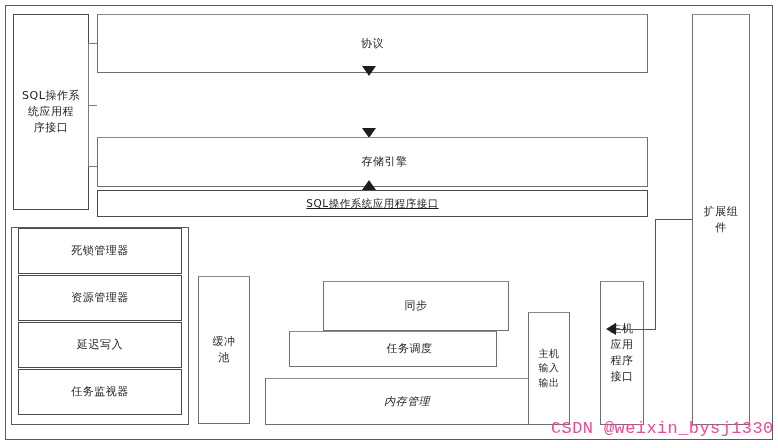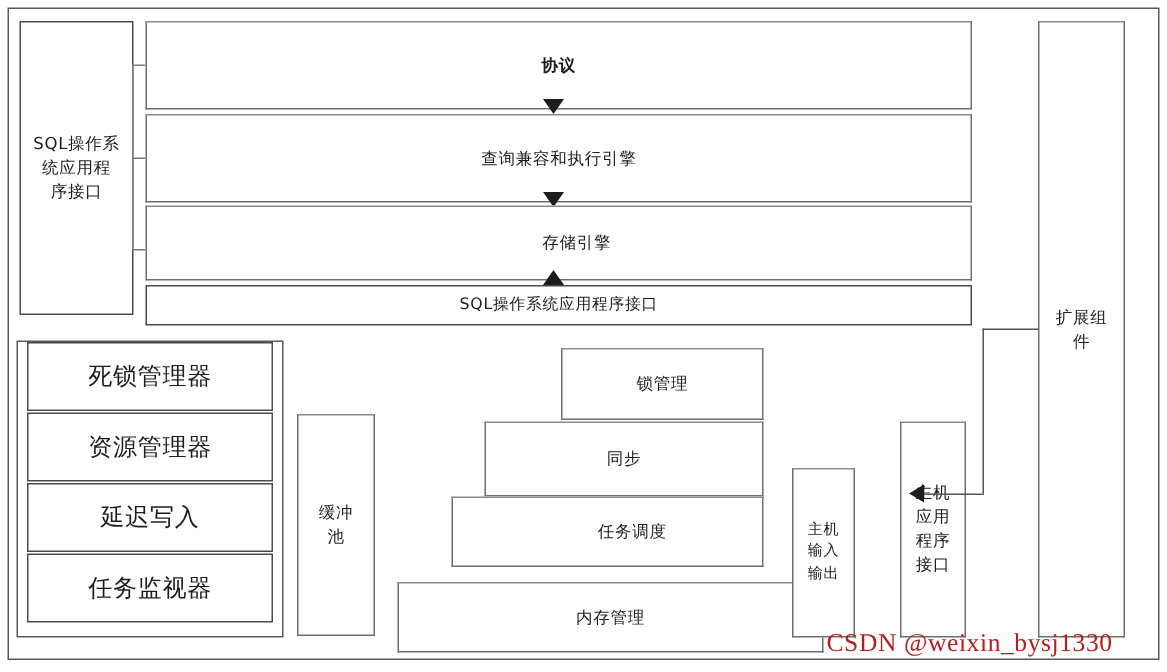--- a/index.html
+++ b/index.html
@@ -34,24 +34,24 @@
   #outer-frame{
     position:absolute;left:5px;top:5px;width:768px;height:435px;
     box-sizing:border-box;border:1px solid #5a5a5a;background:transparent;
   }
 
   
   #sql-api{left:13px;top:14px;width:76px;height:196px;}
 
   
   .layer{left:97px;width:551px;}
-  #layer-protocol{top:14px;height:59px;font-weight:bold;}
+  #layer-protocol{top:14px;height:59px;}
   #layer-query{top:76px;height:59px;}
   #layer-storage{top:137px;height:50px;padding-left:24px;}
-  #layer-sqlapi{top:190px;height:27px;font-size:10.5px;}
+  #layer-sqlapi{top:190px;height:27px;font-size:10.5px;text-decoration:underline;}
 
   
   .stub{position:absolute;background:#7a7a7a;}
   .stub.h{height:1px;width:9px;left:88px;}
   .stub.v{width:1px;left:88px;}
 
   
   .arrow-down,.arrow-up{
     position:absolute;left:362px;width:0;height:0;
     border-left:7px solid transparent;border-right:7px solid transparent;
@@ -60,34 +60,34 @@
   .arrow-up{border-bottom:10px solid #1d1d1d;}
   #arrow-1{top:66px;}
   #arrow-2{top:128px;}
   #arrow-3{top:180px;}
 
   
   #left-group{
     position:absolute;left:11px;top:227px;width:178px;height:198px;
     box-sizing:border-box;border:1px solid #5a5a5a;background:transparent;
   }
-  .mgr{left:18px;width:164px;height:46px;font-size:16px;}
+  .mgr{left:18px;width:164px;height:46px;font-size:11px;}
   #mgr-deadlock{top:228px;}
   #mgr-resource{top:275px;}
   #mgr-delaywrite{top:322px;}
   #mgr-taskmonitor{top:369px;}
 
   
   #buffer-pool{left:198px;top:276px;width:52px;height:148px;font-size:11px;}
 
   
   #step-lock{left:374px;top:232px;width:135px;height:48px;}
   #step-sync{left:323px;top:281px;width:186px;height:50px;}
-  #step-sched{left:301px;top:331px;width:208px;height:47px;padding-left:33px;}
-  #step-mem{left:265px;top:388px;width:284px;height:47px;}
+  #step-sched{left:289px;top:331px;width:208px;height:36px;padding-left:33px;}
+  #step-mem{left:265px;top:378px;width:284px;height:47px;font-style:italic;}
 
   
   #host-io{left:528px;top:312px;width:42px;height:113px;font-size:10px;}
 
   
   #host-api{left:600px;top:281px;width:44px;height:144px;font-size:11px;}
 
   
   #extension{left:692px;top:14px;width:58px;height:411px;font-size:11px;}
 
@@ -97,22 +97,22 @@
   #elbow-h-bottom{position:absolute;left:615px;top:329px;width:41px;height:1px;background:#555;}
   #elbow-head{
     position:absolute;left:606px;top:323px;width:0;height:0;
     border-top:6px solid transparent;border-bottom:6px solid transparent;
     border-right:10px solid #1d1d1d;
   }
 
   
   #watermark{
     position:absolute;left:551px;top:419px;
-    font-size:17px;color:#b91c1c;letter-spacing:0.4px;
-    font-family:Liberation Serif, serif;
+    font-size:17px;color:#ec4899;letter-spacing:0.4px;
+    font-family:Liberation Mono, monospace;
     white-space:nowrap;user-select:none;
   }
 </style>
 </head>
 <body>
 
 <div id="canvas">
 
   <div id="outer-frame"></div>
 
@@ -122,41 +122,39 @@
 
   <div class="stub v" style="top:43px;height:123px;"></div>
   <div class="stub h" style="top:43px;"></div>
   <div class="stub h" style="top:105px;"></div>
   <div class="stub h" style="top:166px;"></div>
 
   <div class="box layer" id="layer-protocol">协议</div>
 
   <div class="arrow-down" id="arrow-1"></div>
 
-  <div class="box layer" id="layer-query">查询兼容和执行引擎</div>
 
   <div class="arrow-down" id="arrow-2"></div>
 
   <div class="box layer" id="layer-storage">存储引擎</div>
 
   <div class="arrow-up" id="arrow-3"></div>
 
   <div class="box layer dark" id="layer-sqlapi">SQL操作系统应用程序接口</div>
 
   <div id="left-group"></div>
 
   <div class="box dark mgr" id="mgr-deadlock">死锁管理器</div>
   <div class="box dark mgr" id="mgr-resource">资源管理器</div>
   <div class="box dark mgr" id="mgr-delaywrite">延迟写入</div>
   <div class="box dark mgr" id="mgr-taskmonitor">任务监视器</div>
 
   <div class="box" id="buffer-pool">缓冲
 池</div>
 
-  <div class="box" id="step-lock">锁管理</div>
   <div class="box" id="step-sync">同步</div>
   <div class="box" id="step-sched">任务调度</div>
   <div class="box" id="step-mem">内存管理</div>
 
   <div class="box" id="host-io">主机
 输入
 输出</div>
 
   <div class="box" id="extension">扩展组
 件</div>

